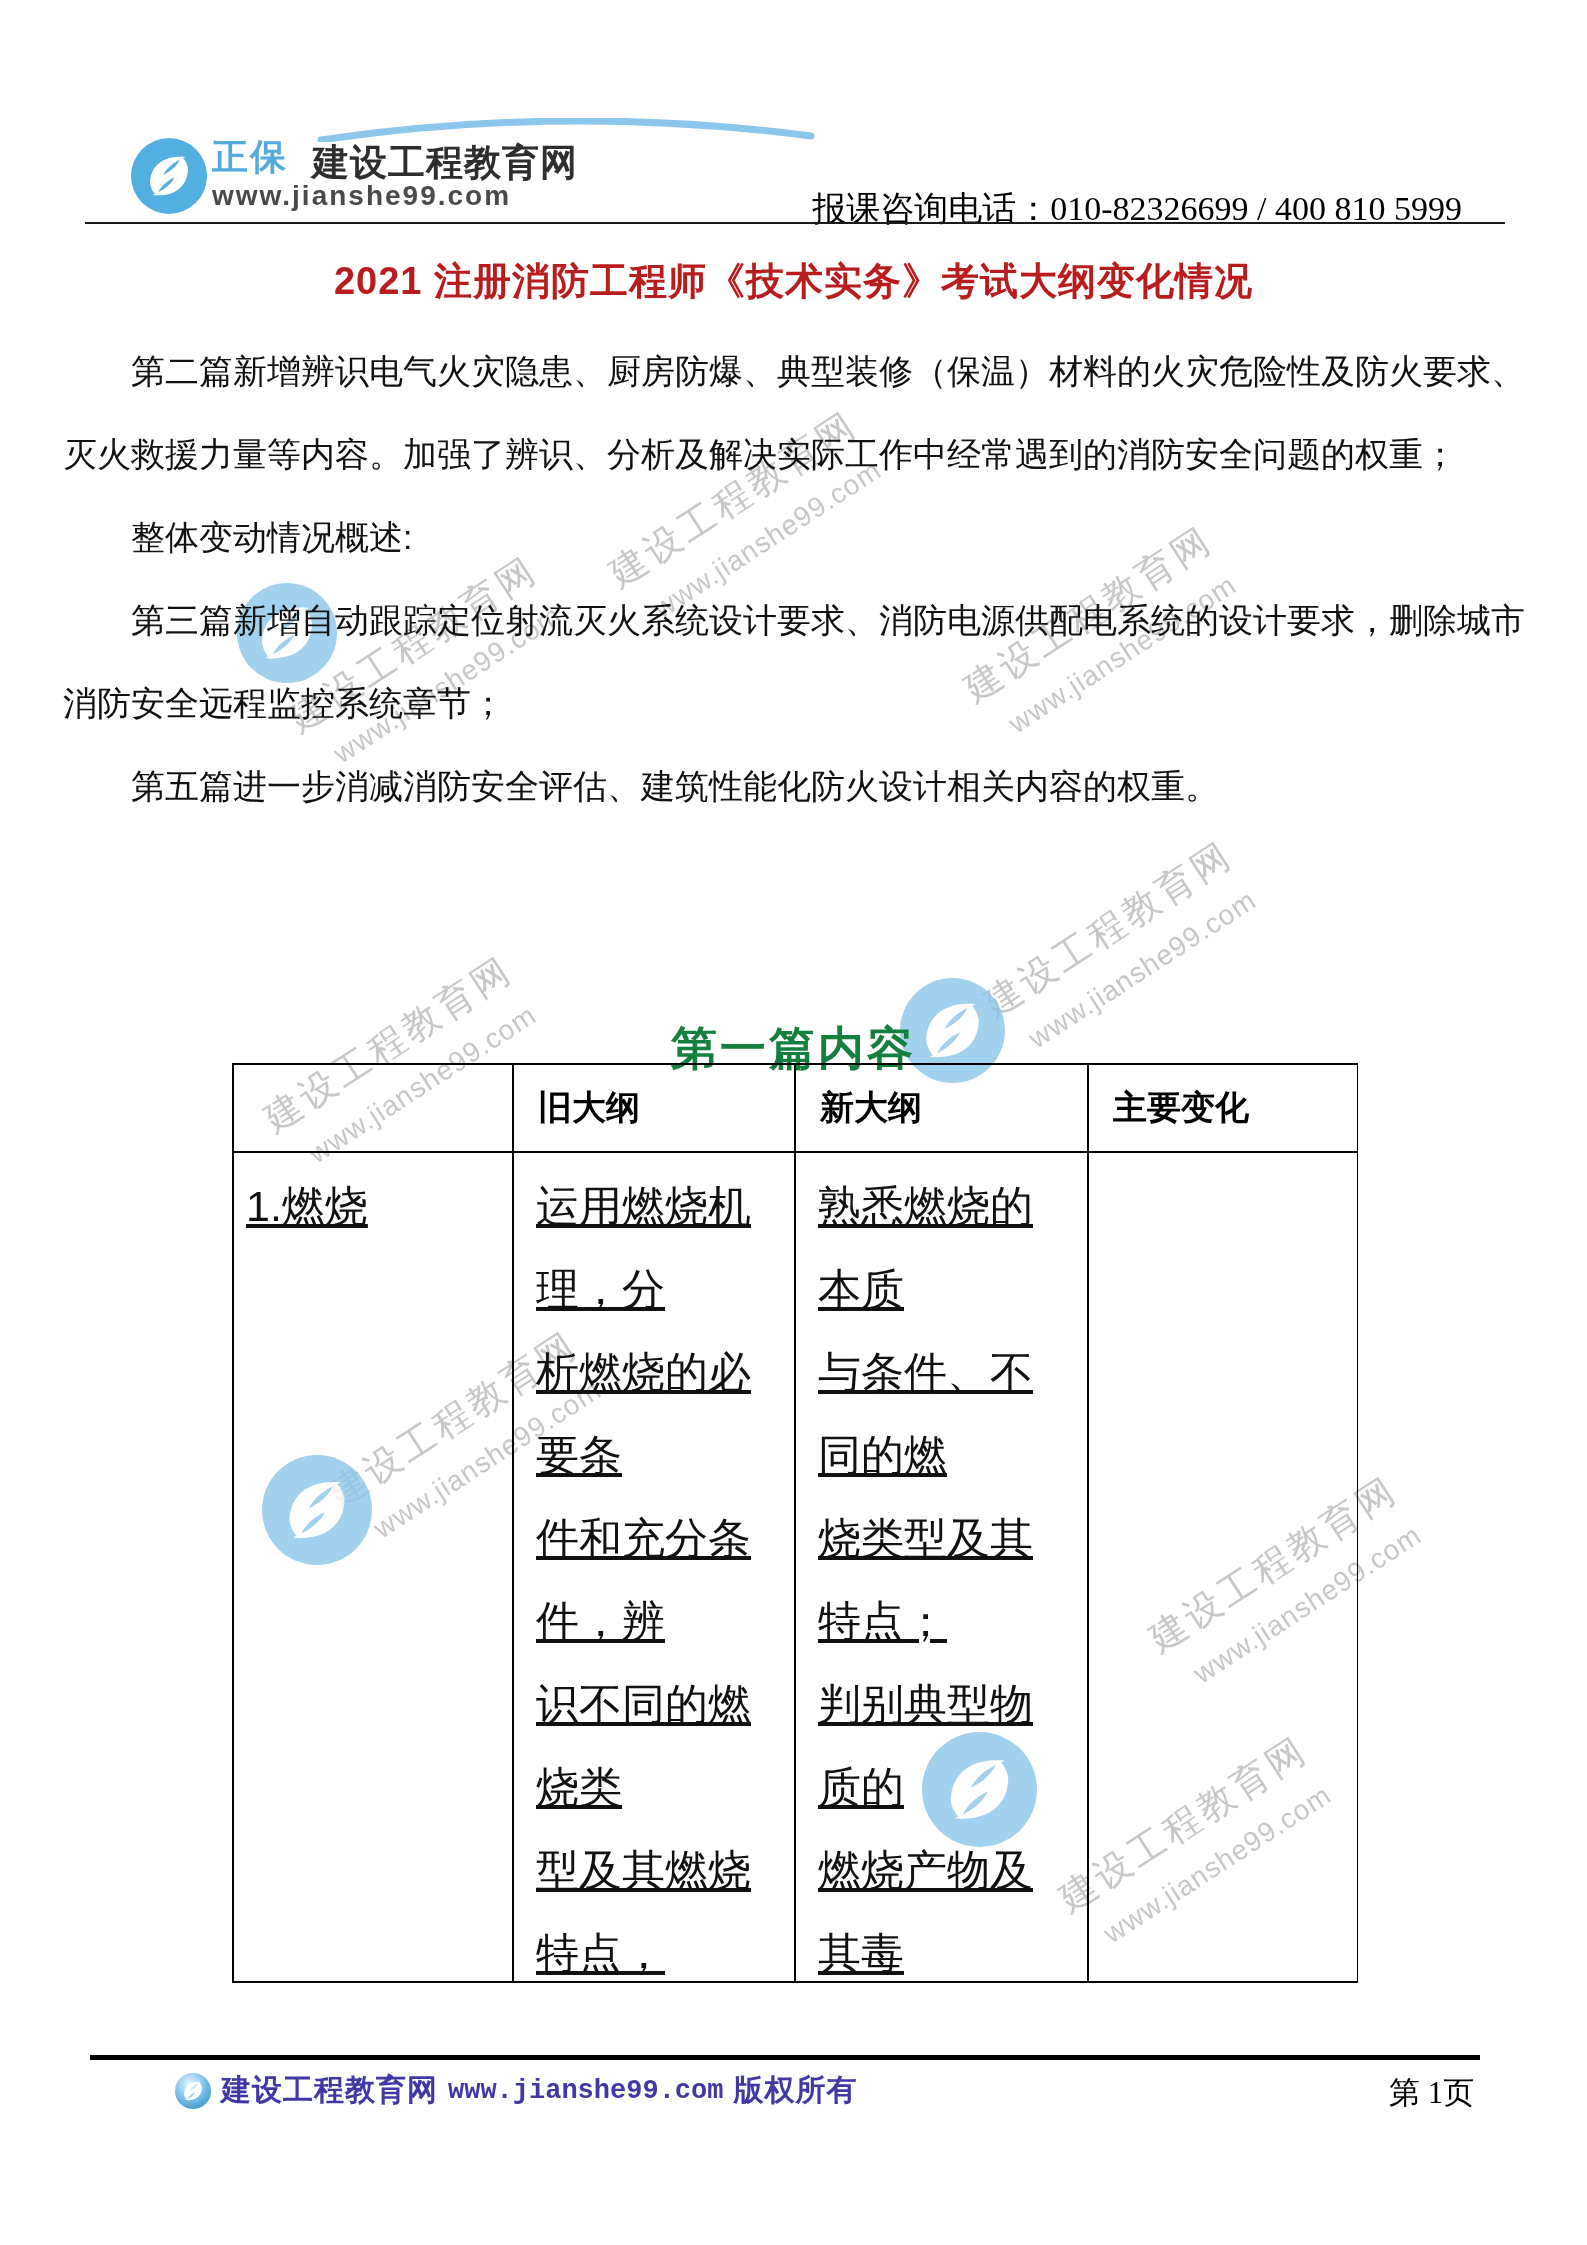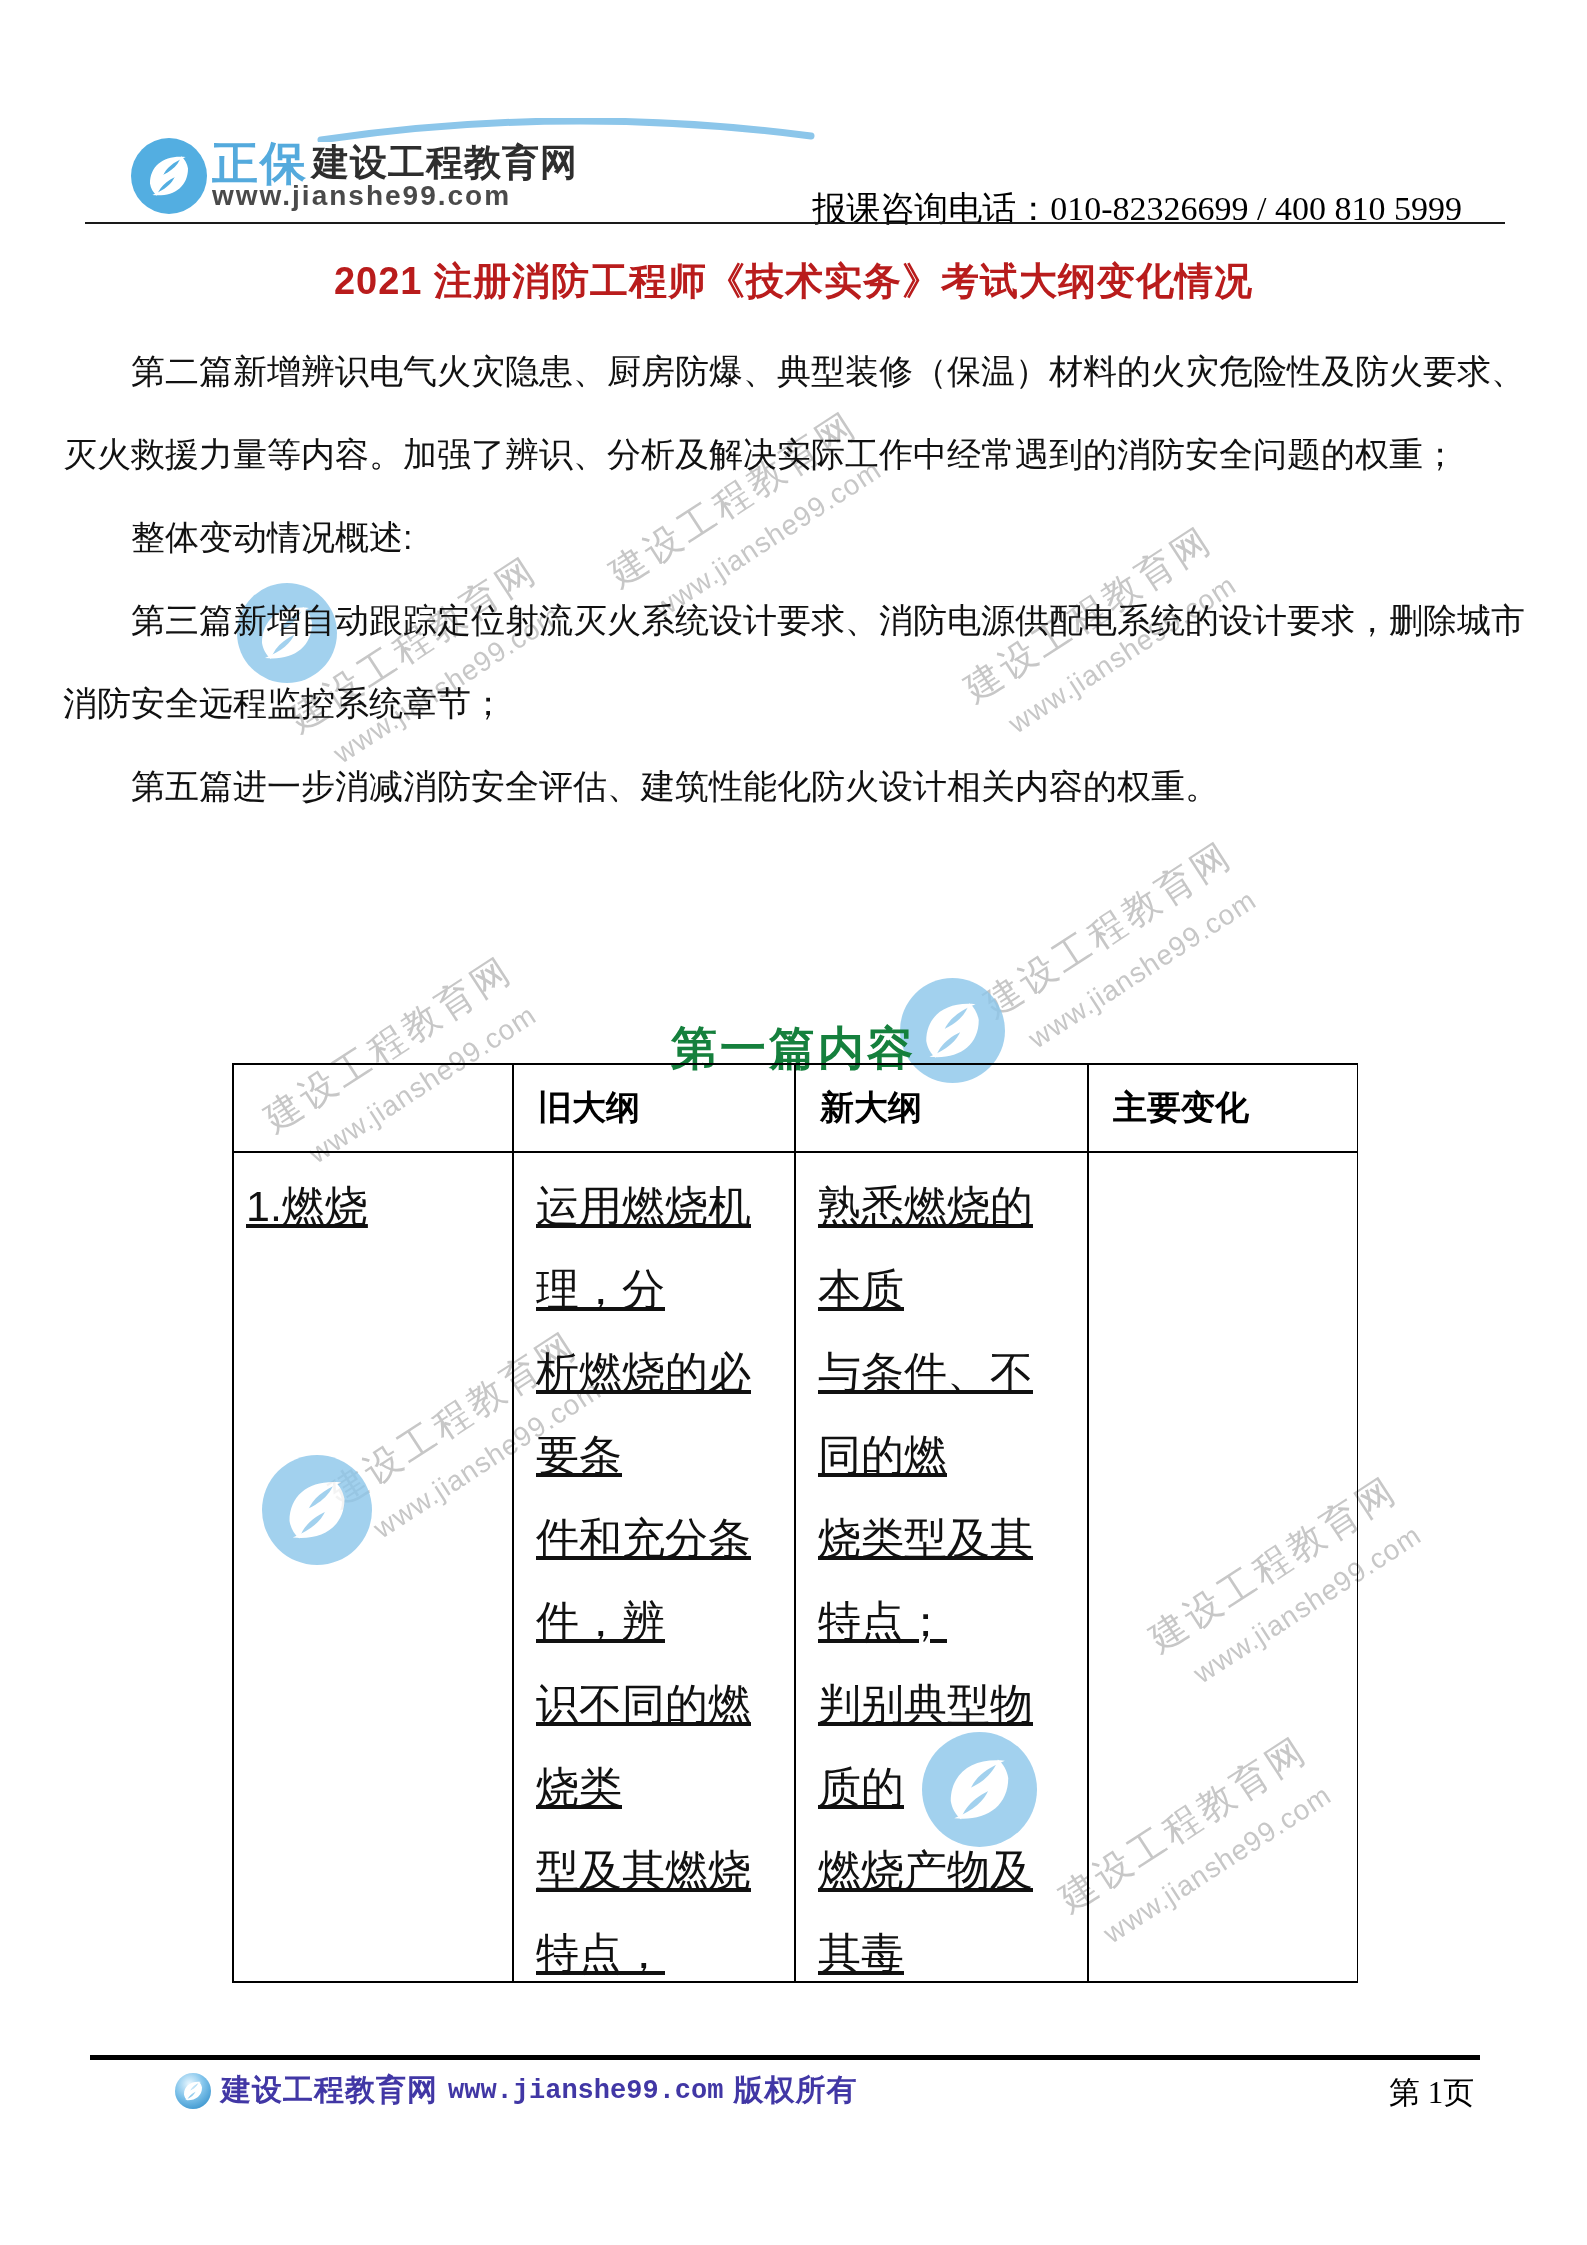--- a/index.html
+++ b/index.html
@@ -17,21 +17,21 @@
     white-space:nowrap;
   }
   .wm-text .wm-cn { font-size:37px; letter-spacing:4px; font-weight:400; }
   .wm-text .wm-url { font-size:28px; letter-spacing:1px; margin-left:18px; }
   .wm-circle { position:absolute; opacity:.8; }
   
   .hdr { position:absolute; left:0; top:0; width:100%; height:225px; z-index:1; }
   .hdr-logo-circle { position:absolute; left:131px; top:138px; }
   .hdr-brand-cn {
     position:absolute; left:212px; top:133px;
-    font-size:46px; font-weight:700; color:#54aadd; letter-spacing:2px;
+    font-size:36px; font-weight:700; color:#54aadd; letter-spacing:2px;
   }
   .hdr-brand-name {
     position:absolute; left:312px; top:138px;
     font-size:37px; font-weight:700; color:#2e2e2e; letter-spacing:1px;
   }
   .hdr-arc { position:absolute; left:316px; top:118px; }
   .hdr-site {
     position:absolute; left:212px; top:180px;
     font-size:28px; font-weight:700; color:#4a4a4a; letter-spacing:2px;
   }

